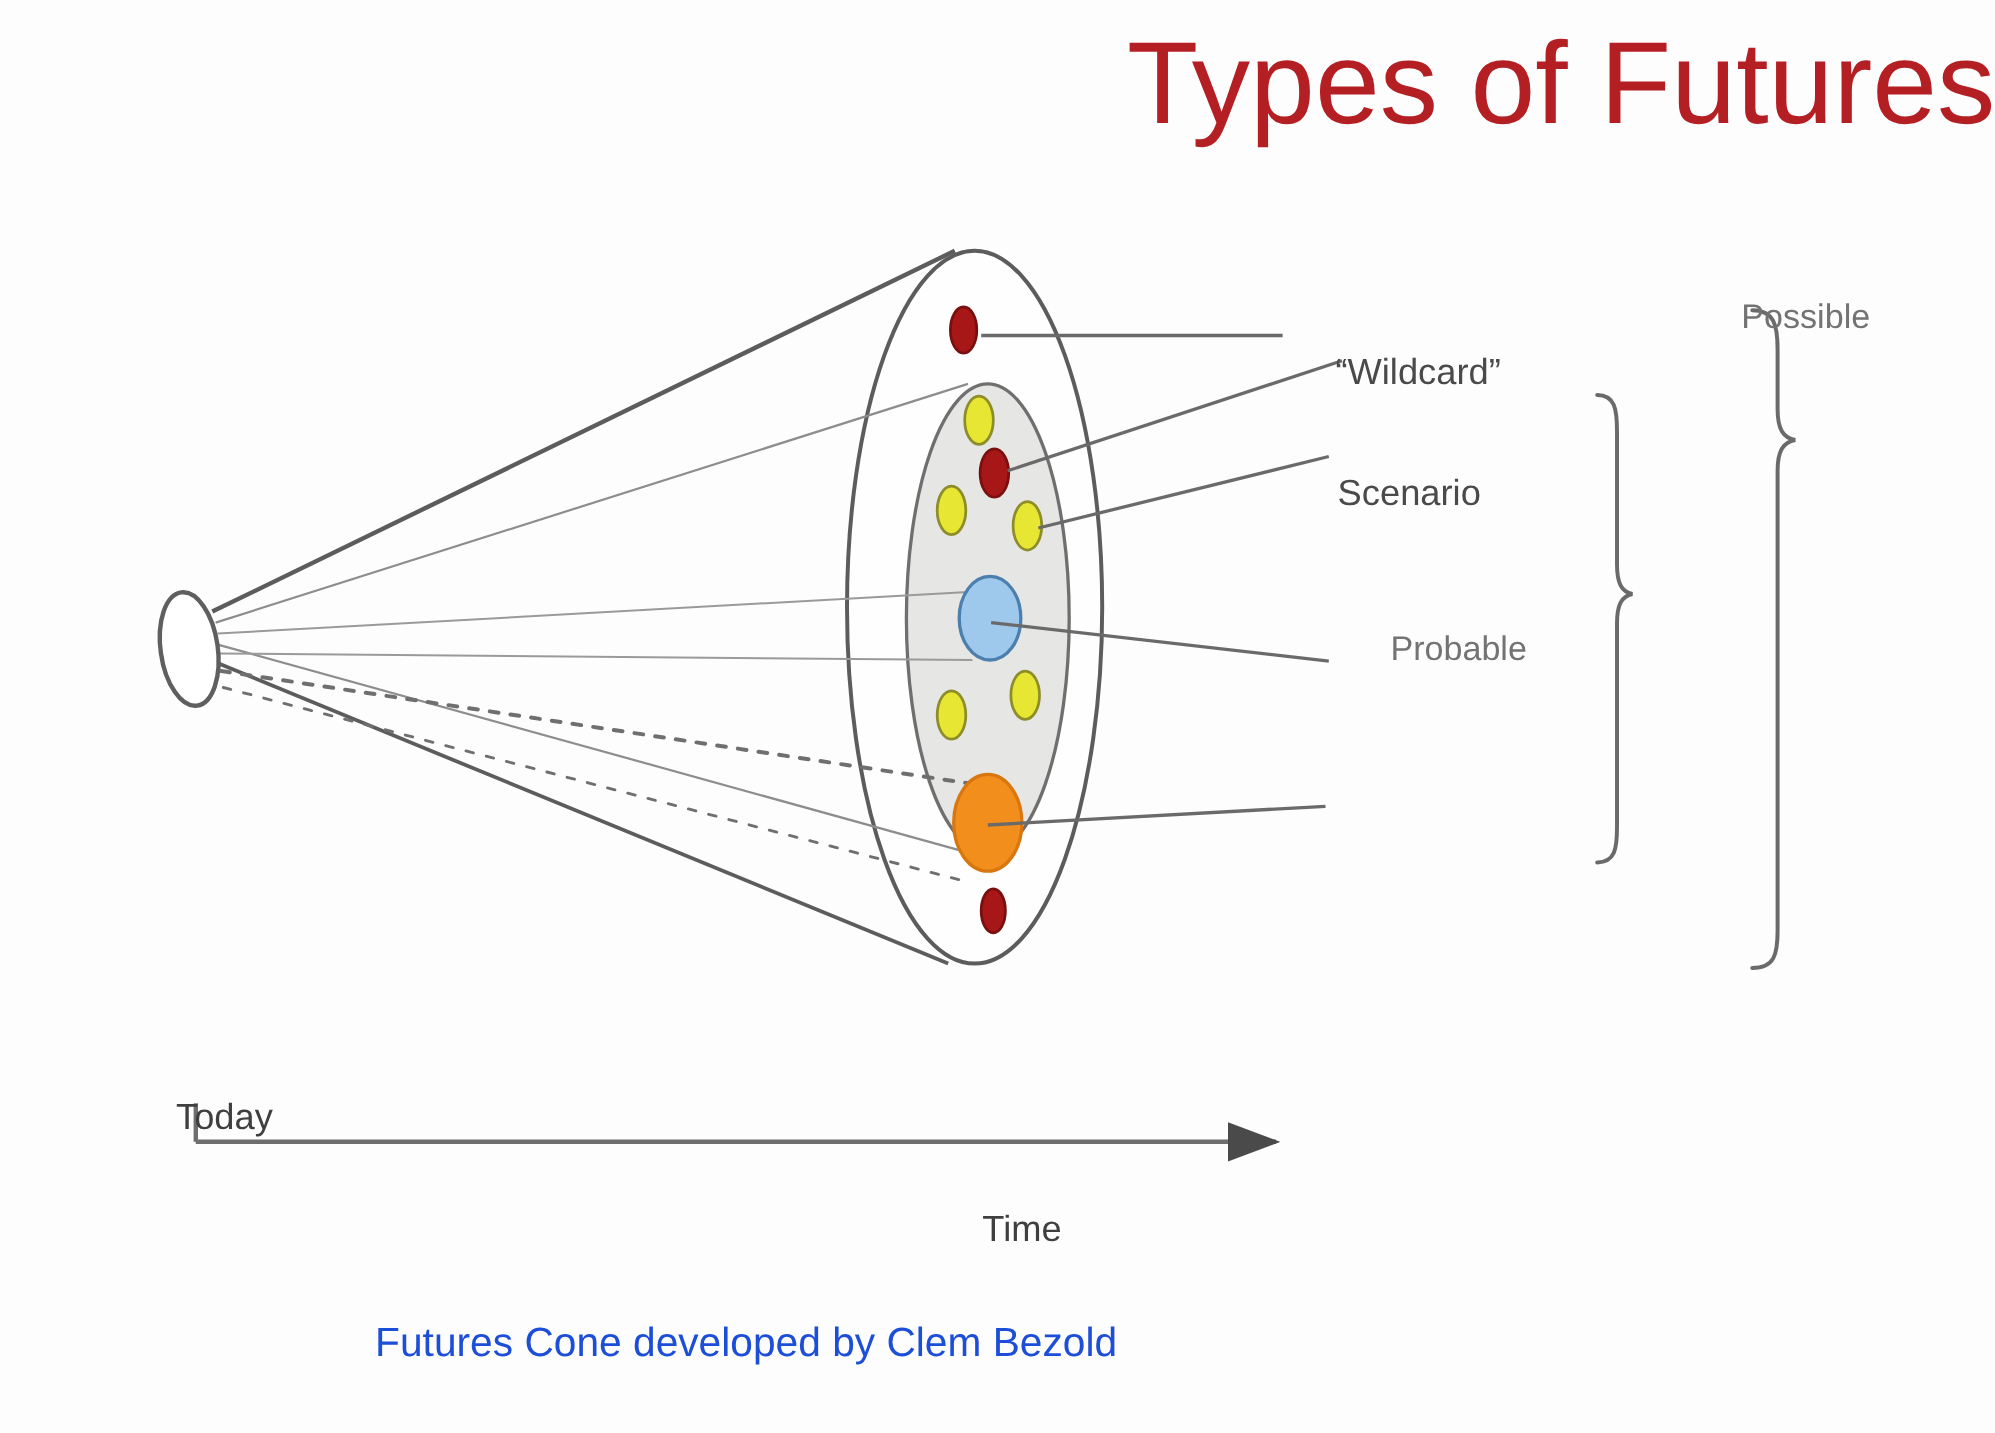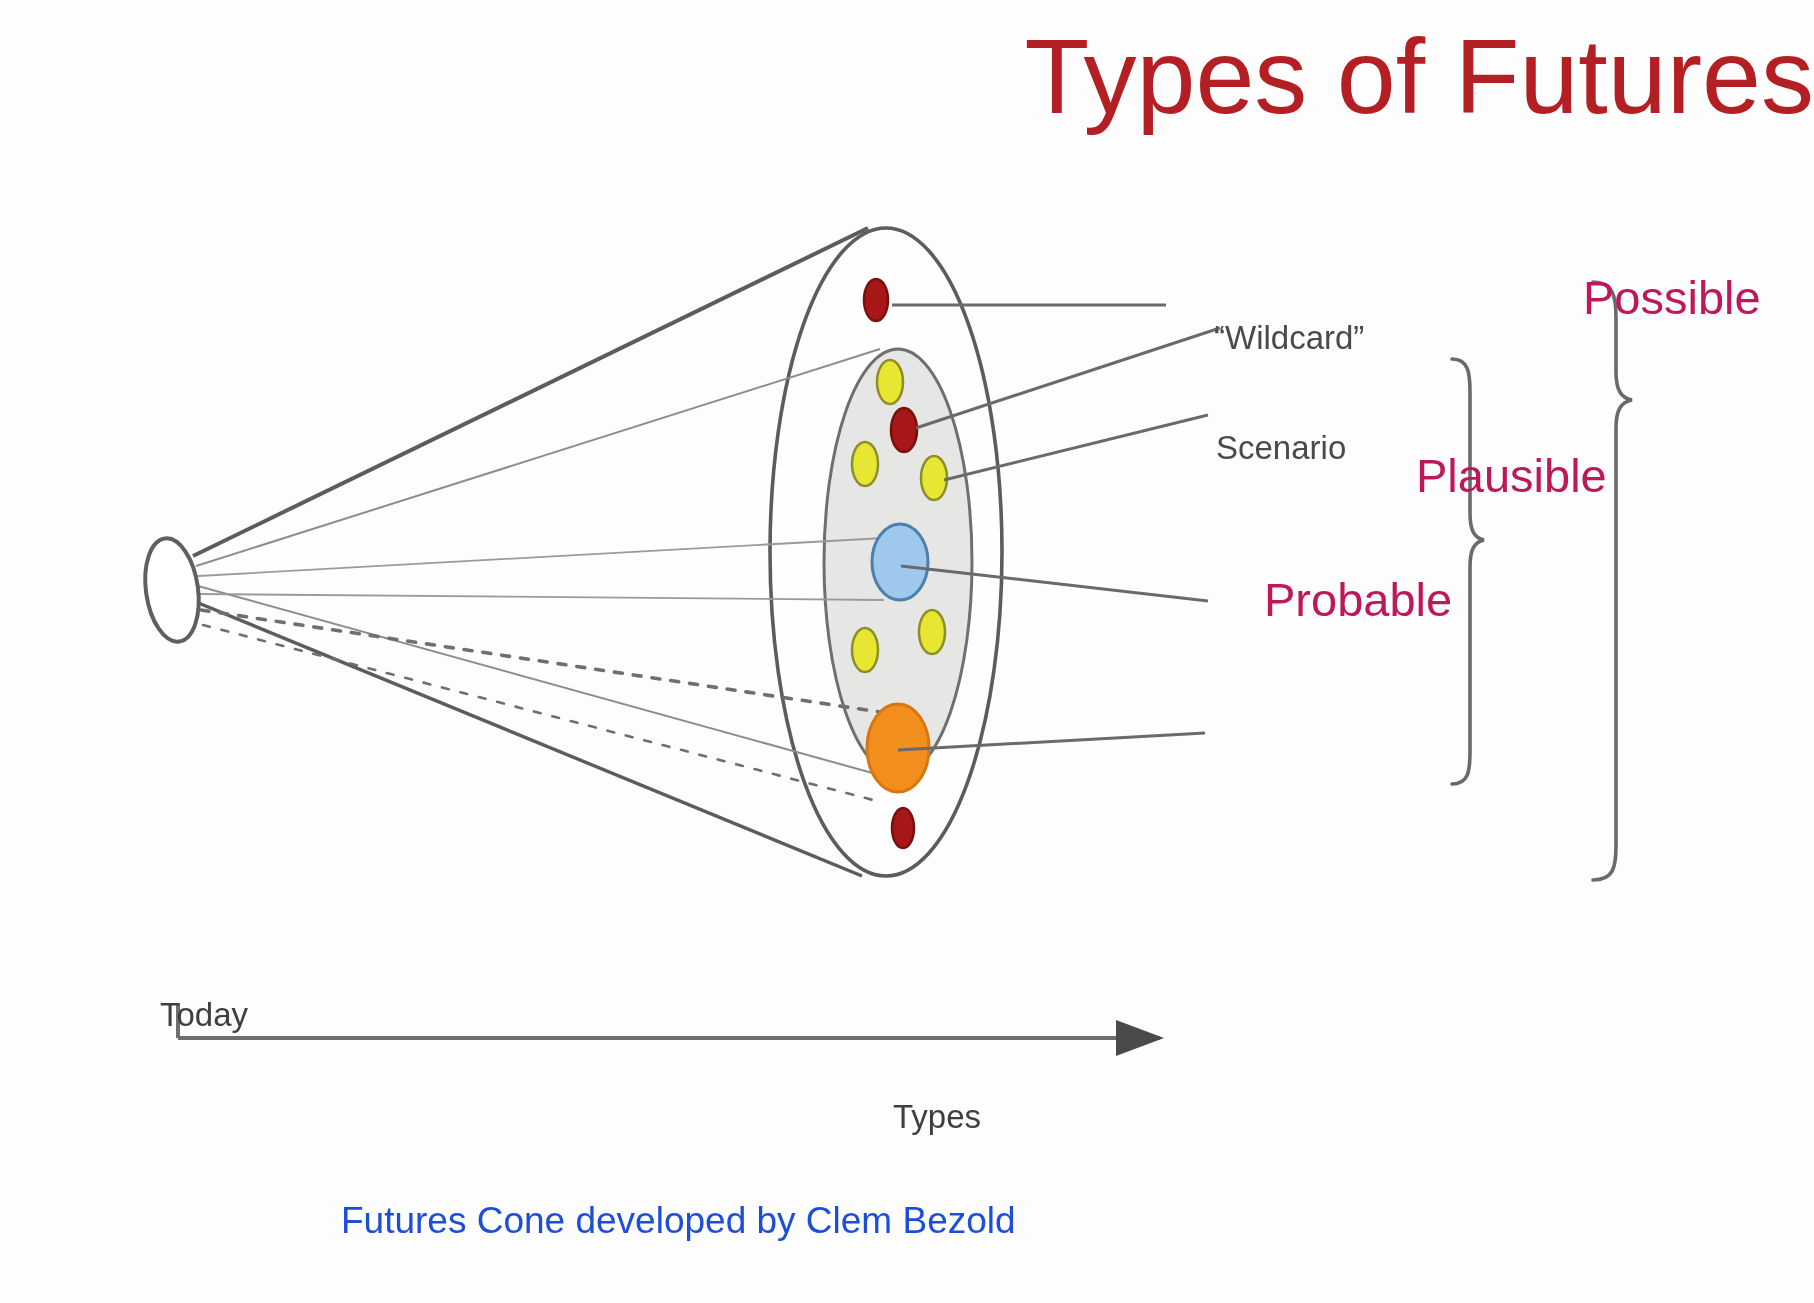--- a/index.html
+++ b/index.html
@@ -38,21 +38,21 @@
     color: #b41f24;
     letter-spacing: 0px;
     line-height: 1.15;
   }
   .lbl {
     position: absolute;
     color: #3b3b3b;
     white-space: nowrap;
   }
   .lbl-sm   { font-size: 33px; color: #4a4a4a; margin-top: 36px; }
-  .lbl-lg   { font-size: 47px; color: #be185d; }
+  .lbl-lg   { font-size: 31px; color: #737373; }
   .lbl-axis { font-size: 33px; color: #3f3f3f; }
   .caption {
     position: absolute;
     font-size: 37px;
     color: #1d4ed8;
     white-space: nowrap;
   }
   #logo-wrap {
     position: absolute;
     left: 28px;
@@ -152,24 +152,23 @@
     </g>
   </svg>
 
   <div class="lbl lbl-sm" style="left:1214px; top:283px;">“Wildcard”</div>
 
   <div class="lbl lbl-sm" style="left:1216px; top:393px;">Scenario</div>
 
   <div class="lbl lbl-lg" style="left:1264px; top:572px;text-align:center;">Probable</div>
 
 
-  <div class="lbl lbl-lg" style="left:1416px; top:448px;">Plausible</div>
 
   <div class="lbl lbl-lg" style="left:1583px; top:270px;">Possible</div>
 
   <div class="lbl lbl-axis" style="left:160px; top:996px; top:996px;text-align:right;">Today</div>
 
-  <div class="lbl lbl-axis" style="left:893px; top:1098px;">Types</div>
+  <div class="lbl lbl-axis" style="left:893px; top:1098px;">Time</div>
 
   <div class="caption" style="left:341px; top:1200px;">Futures Cone developed by Clem Bezold</div>
 
 
 </div>
 
 </body></html>

